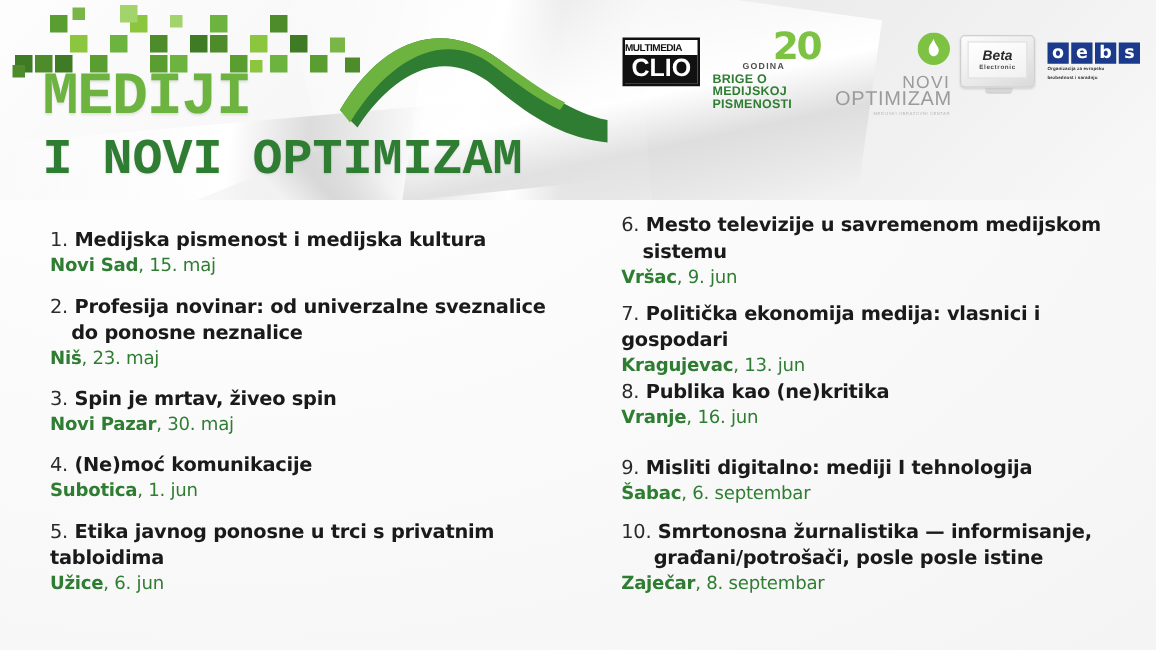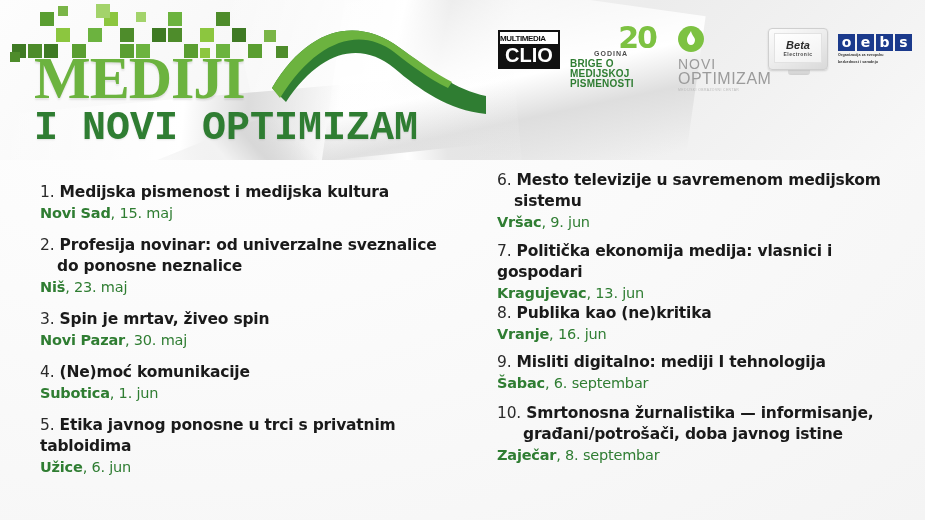--- a/index.html
+++ b/index.html
@@ -52,22 +52,22 @@
   }
 
   .swoosh{position:absolute;left:270px;top:18px;width:220px;height:110px;}
 
   
   .mosaic{position:absolute;left:0;top:0;width:260px;height:72px;}
   .mosaic i{position:absolute;display:block;}
 
   .wordmark{position:absolute;left:34px;top:44px;width:470px;height:112px;}
   .wm-top{
-    font-size:60px;line-height:68px;font-weight:bold;letter-spacing:-1px;
-    color:#6cb33f;font-family:Liberation Serif, serif;
+    font-size:48px;line-height:68px;font-weight:bold;letter-spacing:-1px;
+    color:#6cb33f;font-family:Liberation Mono, monospace;
     text-shadow:0 2px 2px rgba(0,0,0,.10);
   }
   .wm-bot{
     font-size:40px;line-height:42px;font-weight:bold;letter-spacing:0px;
     color:#2f7d32;font-family:Liberation Mono, monospace;
     text-shadow:0 1px 2px rgba(0,0,0,.10);
     margin-top:-4px;
   }
 
   
@@ -82,21 +82,21 @@
     text-align:center;line-height:23px;letter-spacing:0px;}
 
   .god20{left:80px;top:0px;width:86px;text-align:left;}
   .g20-num{font-size:30px;line-height:28px;font-weight:bold;color:#7dc242;
     font-family:"DejaVu Sans",sans-serif;letter-spacing:-2px;text-align:right;}
   .g20-godina{font-size:7px;font-weight:bold;color:#4d4d4d;letter-spacing:1px;
     margin:-2px 0 2px 24px;}
   .g20-lines{font-size:10px;line-height:10px;font-weight:bold;color:#2f7d32;
     letter-spacing:0.2px;}
 
-  .novop{left:178px;top:2px;width:92px;text-align:left;margin-left:10px;}
+  .novop{left:178px;top:2px;width:92px;text-align:right;}
   .novop-drop{width:26px;height:26px;margin:0 auto 2px;}
   .novop-t1{font-size:14px;color:#9b9b9b;line-height:13px;letter-spacing:1px;}
   .novop-t2{font-size:16px;color:#9b9b9b;line-height:15px;letter-spacing:0.5px;}
   .novop-t3{font-size:3.4px;color:#b9b9b9;letter-spacing:0.4px;margin-top:2px;}
 
   .beta{left:278px;top:4px;width:62px;}
   .beta-screen{
     width:58px;height:40px;border-radius:4px;
     background:linear-gradient(150deg,#fcfcfc 0%,#ededed 48%,#d9d9d9 100%);
     border:1px solid #cfcfcf;position:relative;
@@ -309,21 +309,21 @@
     <div class="entry" style="margin-bottom:0">
       <div class="title">
         <span class="num">7.</span>
         <span>Politička ekonomija medija: vlasnici i gospodari</span>
       </div>
       <div class="meta">
         <span class="city">Kragujevac</span><span class="date">, 13. jun</span>
       </div>
     </div>
 
-    <div class="entry" style="margin-bottom:8px">
+    <div class="entry" style="margin-bottom:20px">
       <div class="title">
         <span class="num">8.</span>
         <span>Publika kao (ne)kritika</span>
       </div>
       <div class="meta">
         <span class="city">Vranje</span><span class="date">, 16. jun</span>
       </div>
     </div>
 
     <div class="entry" style="margin-bottom:10px">
@@ -333,21 +333,21 @@
       </div>
       <div class="meta">
         <span class="city">Šabac</span><span class="date">, 6. septembar</span>
       </div>
     </div>
 
     <div class="entry">
       <div class="title">
         <span class="num">10.</span>
         <span>Smrtonosna žurnalistika — informisanje,</span>
-        <span class="cont" style="padding-left:26px">građani/potrošači, doba javnog istine</span>
+        <span class="cont" style="padding-left:26px">građani/potrošači, posle posle istine</span>
       </div>
       <div class="meta">
         <span class="city">Zaječar</span><span class="date">,  8. septembar</span>
       </div>
     </div>
   </div>
 
 </div>
 
 </body></html>

